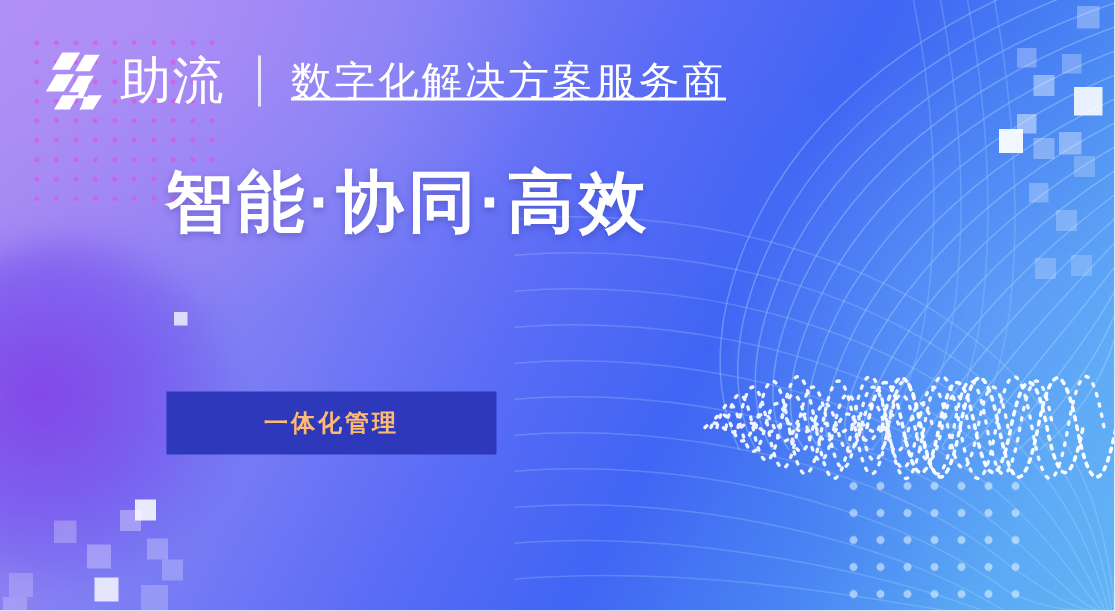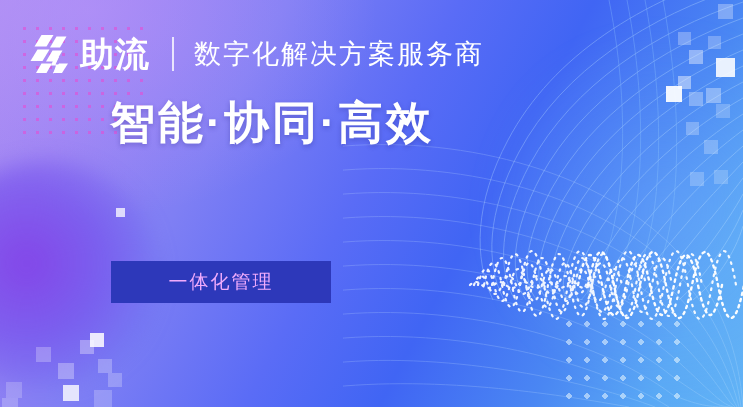--- a/index.html
+++ b/index.html
@@ -103,44 +103,45 @@
     height: 48px;
   }
   #logo-mark {
     width: 44px; height: 44px;
     margin-right: 8px;
     flex: none;
   }
   #logo-word {
     color: #ffffff;
     font-size: 34px;
-    font-weight: bold;
+    font-weight: normal;
     letter-spacing: 1px;
     line-height: 1;
     white-space: nowrap;
   }
   #brand-divider {
     width: 2px;
     height: 34px;
     background: rgba(255,255,255,.78);
     margin: 0 20px 0 22px;
     flex: none;
   }
   #brand-tagline {
     color: #ffffff;
     font-size: 27px;
     font-weight: normal;
     letter-spacing: 2px;
     line-height: 1;
     white-space: nowrap;
+    text-decoration: underline;
   }
 
   #headline {
     position: absolute;
-    left: 110px; top: 96px;
+    left: 110px; top: 108px;
     width: 520px;
   }
   .hl-line {
     color: #ffffff;
     font-size: 45px;
     font-weight: bold;
     letter-spacing: 3px;
     line-height: 54px;
     white-space: nowrap;
     text-shadow: 0 2px 5px rgba(40,40,140,.33);
@@ -148,27 +149,27 @@
 
   #cta-row {
     position: absolute;
     left: 111px; top: 261px;
     display: flex;
     align-items: stretch;
     height: 42px;
   }
   #btn-primary {
     background: #2d38ba;
-    color: #f0abfc;
+    color: #fdba74;
     width: 220px;
     display: flex;
     align-items: center;
     justify-content: center;
-    font-size: 19px;
-    font-weight: normal;
+    font-size: 16px;
+    font-weight: bold;
     letter-spacing: 2px;
     white-space: nowrap;
   }
   #btn-trial {
     background: #f3b648;
     color: #2c3a8f;
     width: 132px;
     display: flex;
     align-items: center;
     justify-content: center;

